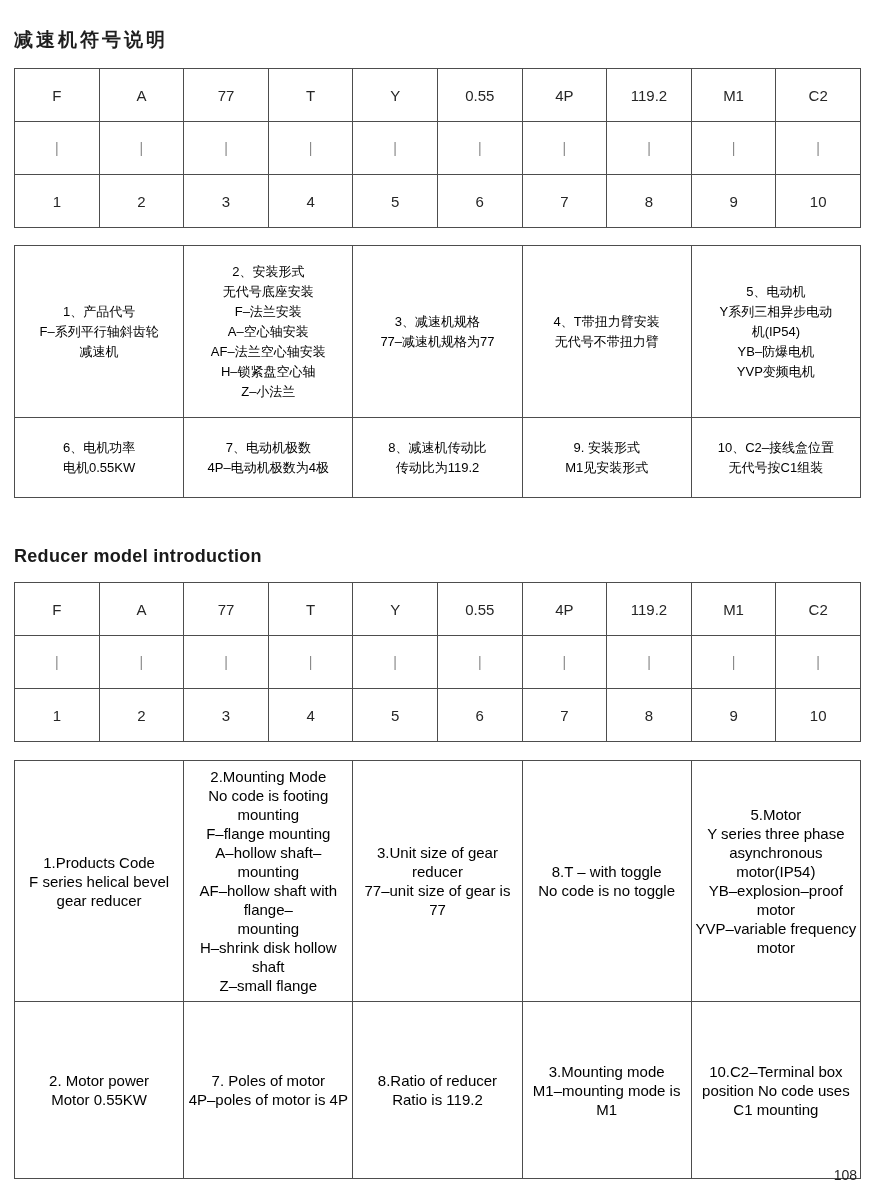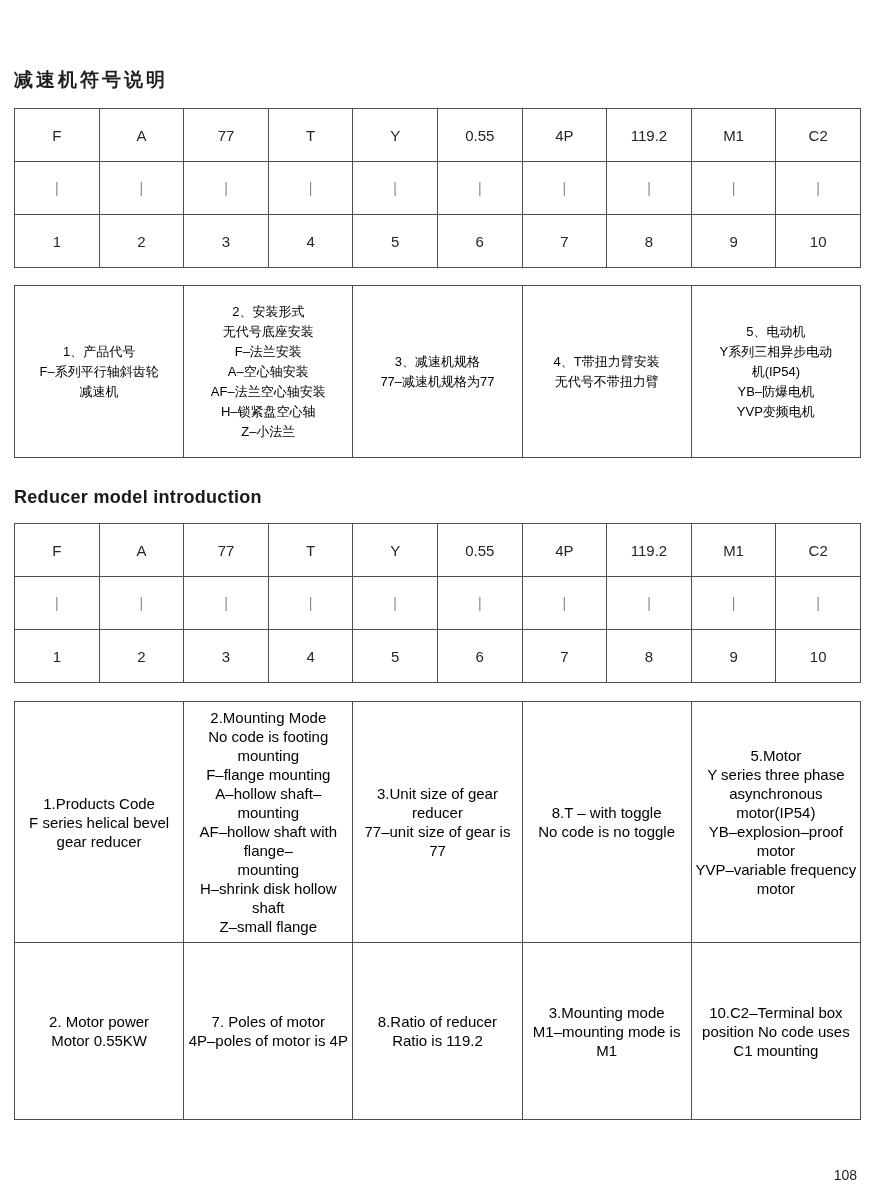--- a/index.html
+++ b/index.html
@@ -5,24 +5,24 @@
   * { margin:0; padding:0; box-sizing:border-box; }
   html, body { background:#ffffff; }
   body {
     width:875px; height:1191px; position:relative; overflow:hidden;
     font-family:"Liberation Sans","DejaVu Sans",sans-serif;
     color:#2a2a2a;
   }
   .content { padding:0 14px; }
   .cn-title {
     padding-top:27px; font-size:19px; font-weight:600;
-    letter-spacing:3px; color:#1f1f1f;margin-top:40px;
+    letter-spacing:3px; color:#1f1f1f;
   }
   .en-title {
-    margin-top:29px; font-size:18px; font-weight:700;
+    margin-top:48px; font-size:18px; font-weight:700;
     letter-spacing:0.3px; color:#1a1a1a;
   }
   table { border-collapse:collapse; width:847px; table-layout:fixed; }
   td { border:1px solid #4d4d4d; text-align:center; vertical-align:middle; }
   .code-table { margin-top:15px; }
   .code-table td { height:53px; font-size:15px; color:#262626; }
   .code-table td.bar-cell { color:#8a8a8a; font-size:14px; font-weight:300; }
   .exp-table { margin-top:17px; }
   .exp-table td { white-space:pre-line; padding:6px 2px; color:#000000; }
   .exp-cn td { font-size:13px; line-height:20px; }
@@ -100,20 +100,32 @@
 Z–小法兰</td>
       <td>3、减速机规格
 77–减速机规格为77</td>
       <td>4、T带扭力臂安装
 无代号不带扭力臂</td>
       <td>5、电动机
 Y系列三相异步电动
 机(IP54)
 YB–防爆电机
 YVP变频电机</td>
+    </tr>
+    <tr class="row-bottom">
+      <td>6、电机功率
+电机0.55KW</td>
+      <td>7、电动机极数
+4P–电动机极数为4极</td>
+      <td>8、减速机传动比
+传动比为119.2</td>
+      <td>9. 安装形式
+M1见安装形式</td>
+      <td>10、C2–接线盒位置
+无代号按C1组装</td>
     </tr>
   </tbody>
     </table>
 
   <div class="en-title">Reducer model introduction</div>
 
   <table class="code-table">
     <tbody>
         <tr>
       <td>F</td>

